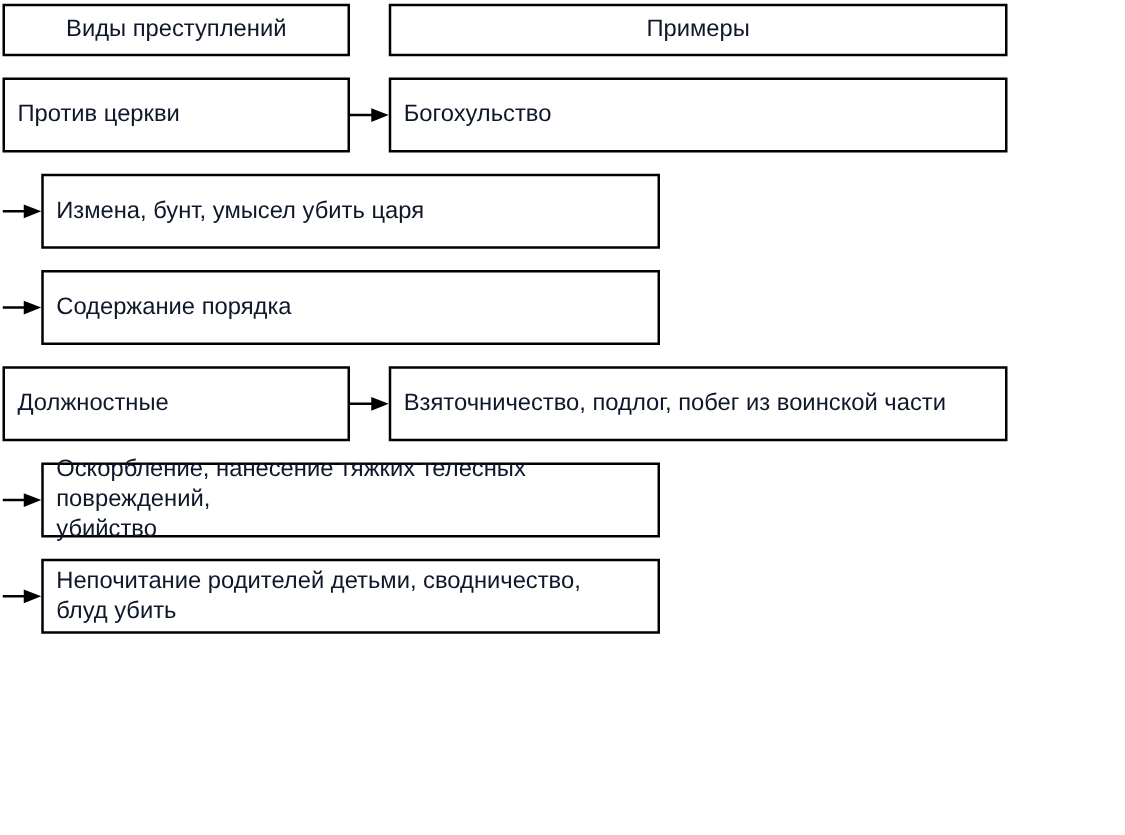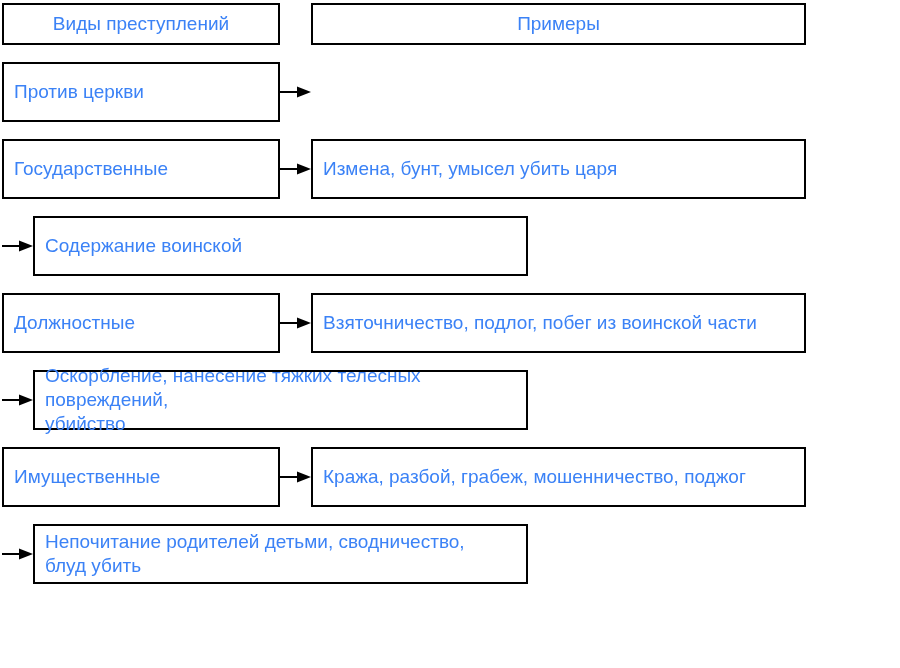--- a/index.html
+++ b/index.html
@@ -7,21 +7,21 @@
     padding: 0;
     background: #ffffff;
   }
   .diagram {
     position: relative;
     width: 900px;
     height: 668px;
     box-sizing: border-box;
     padding: 3px 0 0 2px;
     font-family: "Liberation Sans", sans-serif;
-    color: #3b82f6;
+    color: #0f172a;
     background: #ffffff;
     overflow: hidden;
   }
   .row {
     display: flex;
     align-items: stretch;
     margin-bottom: 17px;
   }
   .box {
     box-sizing: border-box;
@@ -75,47 +75,47 @@
   <div class="row">
     <div class="box col-left data-box">
       <span class="box-text">Против церкви</span>
     </div>
     <div class="arrow-cell">
       <svg width="31" height="18" viewBox="0 0 31 18">
           <line x1="0" y1="9" x2="19" y2="9" stroke="currentColor" stroke-width="2"></line>
           <polygon points="17,3.5 31,9 17,14.5" fill="currentColor"></polygon>
         </svg>
     </div>
+    <div class="box col-right data-box">
+      <span class="box-text">Богохульство</span>
+    </div>
   </div>
 
   <div class="row">
-    <div class="box col-left data-box">
-      <span class="box-text">Государственные</span>
-    </div>
     <div class="arrow-cell">
       <svg width="31" height="18" viewBox="0 0 31 18">
           <line x1="0" y1="9" x2="19" y2="9" stroke="currentColor" stroke-width="2"></line>
           <polygon points="17,3.5 31,9 17,14.5" fill="currentColor"></polygon>
         </svg>
     </div>
     <div class="box col-right data-box">
       <span class="box-text">Измена, бунт, умысел убить царя</span>
     </div>
   </div>
 
 
   <div class="row">
     <div class="arrow-cell">
       <svg width="31" height="18" viewBox="0 0 31 18">
           <line x1="0" y1="9" x2="19" y2="9" stroke="currentColor" stroke-width="2"></line>
           <polygon points="17,3.5 31,9 17,14.5" fill="currentColor"></polygon>
         </svg>
     </div>
     <div class="box col-right data-box">
-      <span class="box-text">Содержание воинской</span>
+      <span class="box-text">Содержание порядка</span>
     </div>
   </div>
 
   <div class="row">
     <div class="box col-left data-box">
       <span class="box-text">Должностные</span>
     </div>
     <div class="arrow-cell">
       <svg width="31" height="18" viewBox="0 0 31 18">
           <line x1="0" y1="9" x2="19" y2="9" stroke="currentColor" stroke-width="2"></line>
@@ -133,34 +133,20 @@
           <line x1="0" y1="9" x2="19" y2="9" stroke="currentColor" stroke-width="2"></line>
           <polygon points="17,3.5 31,9 17,14.5" fill="currentColor"></polygon>
         </svg>
     </div>
     <div class="box col-right data-box">
       <span class="box-text">Оскорбление, нанесение тяжких телесных повреждений,
 убийство</span>
     </div>
   </div>
 
-  <div class="row">
-    <div class="box col-left data-box">
-      <span class="box-text">Имущественные</span>
-    </div>
-    <div class="arrow-cell">
-      <svg width="31" height="18" viewBox="0 0 31 18">
-          <line x1="0" y1="9" x2="19" y2="9" stroke="currentColor" stroke-width="2"></line>
-          <polygon points="17,3.5 31,9 17,14.5" fill="currentColor"></polygon>
-        </svg>
-    </div>
-    <div class="box col-right data-box">
-      <span class="box-text">Кража, разбой, грабеж, мошенничество, поджог</span>
-    </div>
-  </div>
 
   <div class="row">
     <div class="arrow-cell">
       <svg width="31" height="18" viewBox="0 0 31 18">
           <line x1="0" y1="9" x2="19" y2="9" stroke="currentColor" stroke-width="2"></line>
           <polygon points="17,3.5 31,9 17,14.5" fill="currentColor"></polygon>
         </svg>
     </div>
     <div class="box col-right data-box">
       <span class="box-text">Непочитание родителей детьми, сводничество,

